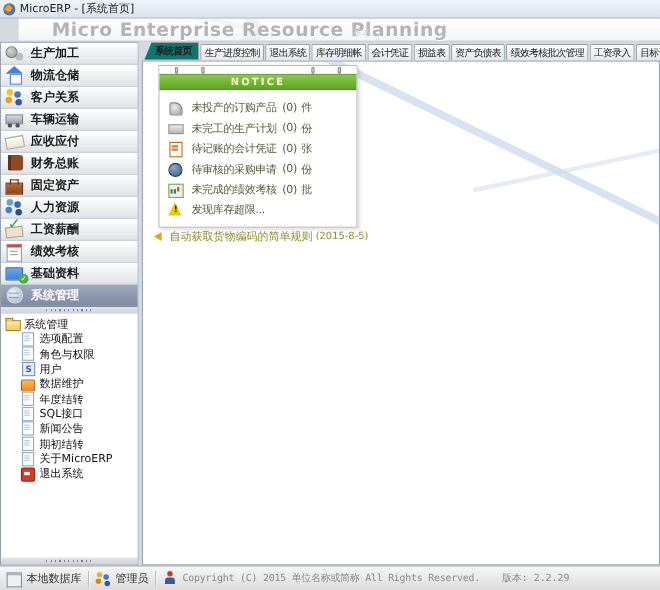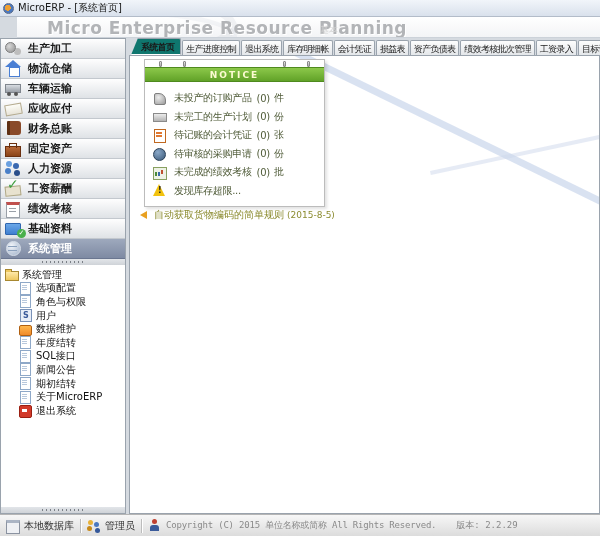--- a/index.html
+++ b/index.html
@@ -214,20 +214,24 @@
     <div class="sidebar">
       <div class="acc-btn">
         <span class="mico i-gears"></span>
         <span class="lbl">生产加工</span>
       </div>
       <div class="acc-btn">
         <span class="mico i-house"></span>
         <span class="lbl">物流仓储</span>
       </div>
       <div class="acc-btn">
+        <span class="mico i-people2"></span>
+        <span class="lbl">客户关系</span>
+      </div>
+      <div class="acc-btn">
         <span class="mico i-truck"></span>
         <span class="lbl">车辆运输</span>
       </div>
       <div class="acc-btn">
         <span class="mico i-env"></span>
         <span class="lbl">应收应付</span>
       </div>
       <div class="acc-btn">
         <span class="mico i-book"></span>
         <span class="lbl">财务总账</span>

